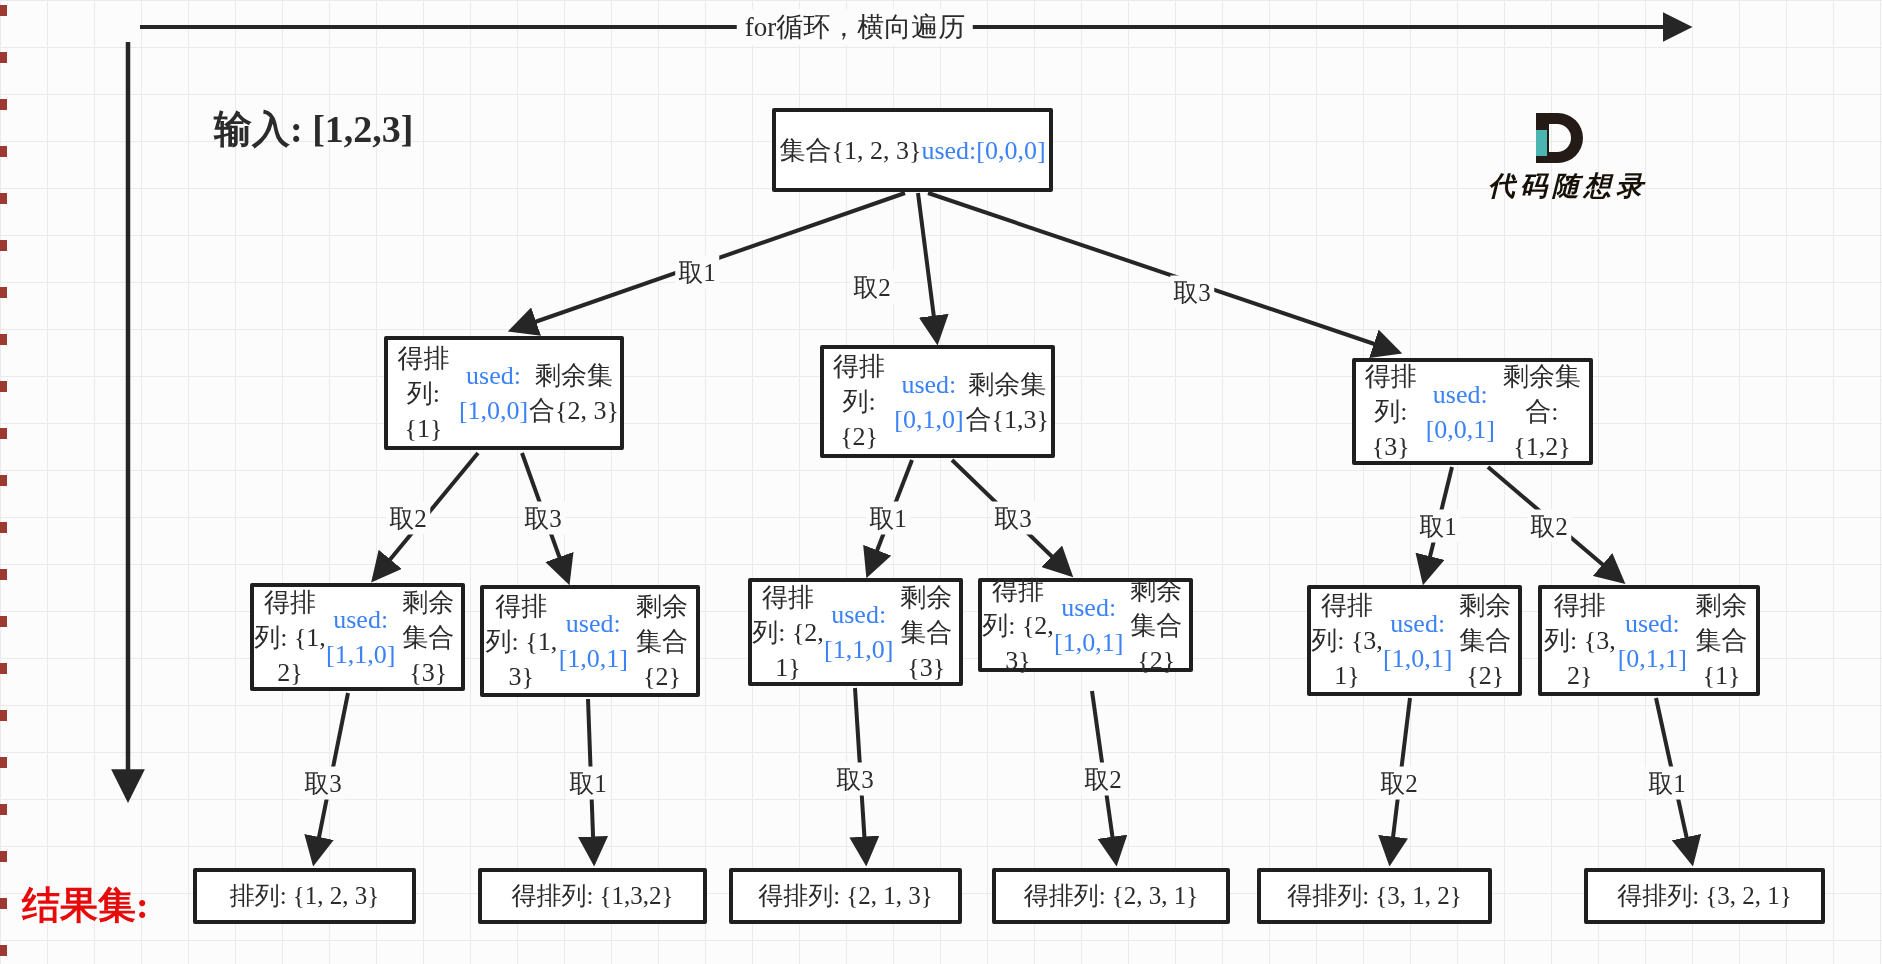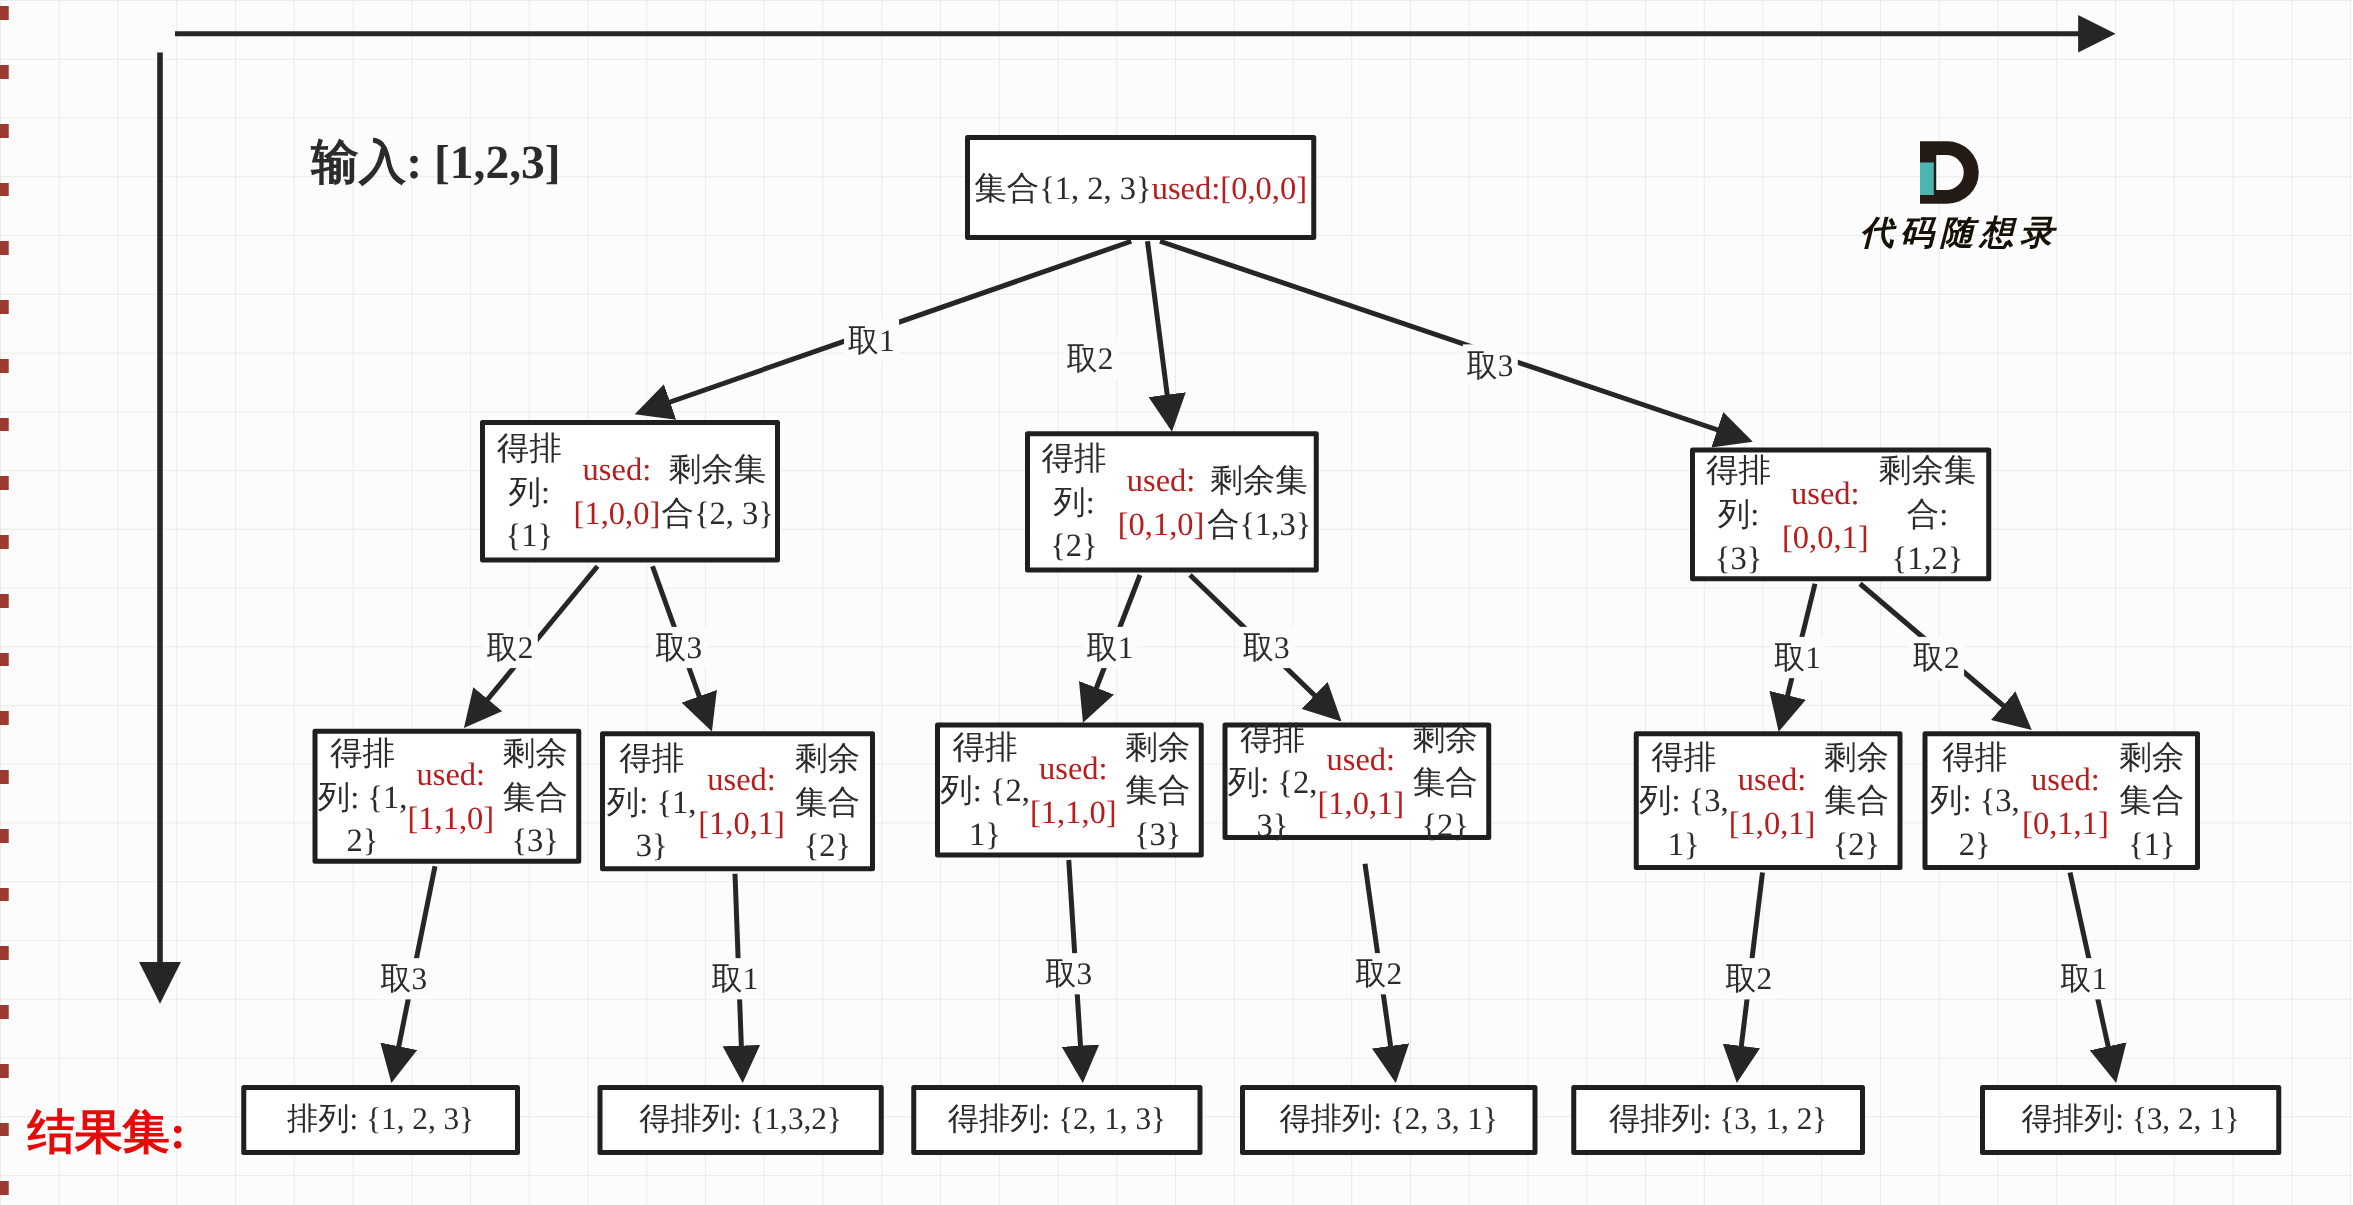--- a/index.html
+++ b/index.html
@@ -25,33 +25,33 @@
     position:absolute;
     box-sizing:border-box;
     border:4px solid #1f1f1f;
     background:#ffffff;
     border-radius:2px;
     display:flex;flex-direction:row;
     align-items:center;justify-content:center;
     text-align:center;
     font-size:26px;line-height:35px;
   }
-  .node .used{color:#b91c1c;}
+  .node .used{color:#3b82f6;}
   .result{font-size:25px;line-height:28px;}
   .edge-label{
     position:absolute;transform:translate(-50%,-50%);
     font-size:25px;background:#fcfcfc;padding:0 3px;white-space:nowrap;
   }
   .guide-label{
     position:absolute;transform:translate(-50%,-50%);
     font-size:27px;background:#fcfcfc;padding:0 8px;white-space:nowrap;
   }
   .input-label{
     position:absolute;left:214px;top:104px;
-    font-size:38px;font-weight:bold;color:#2b2b2b;white-space:nowrap;margin-left:35px;
+    font-size:38px;font-weight:bold;color:#2b2b2b;white-space:nowrap;
   }
   .resultset-label{
     position:absolute;left:22px;top:880px;
     font-size:38px;font-weight:bold;color:#e60a0a;white-space:nowrap;
   }
   .logo{position:absolute;left:1478px;top:112px;width:180px;text-align:center;}
   .logo-mark{margin-left:58px;width:52px;height:52px;}
   .logo-text{
     margin-top:4px;font-size:27px;font-weight:bold;color:#171007;
     letter-spacing:5px;white-space:nowrap;font-style:italic;
@@ -86,20 +86,21 @@
     <line x1="1488" y1="467" x2="1622" y2="581" stroke="#262626" stroke-width="4" marker-end="url(#ah)"></line>
 
     <line x1="348" y1="693" x2="314" y2="862" stroke="#262626" stroke-width="4" marker-end="url(#ah)"></line>
     <line x1="588" y1="699" x2="594" y2="862" stroke="#262626" stroke-width="4" marker-end="url(#ah)"></line>
     <line x1="855" y1="688" x2="866" y2="862" stroke="#262626" stroke-width="4" marker-end="url(#ah)"></line>
     <line x1="1092" y1="691" x2="1116" y2="862" stroke="#262626" stroke-width="4" marker-end="url(#ah)"></line>
     <line x1="1410" y1="698" x2="1390" y2="862" stroke="#262626" stroke-width="4" marker-end="url(#ah)"></line>
     <line x1="1656" y1="698" x2="1692" y2="862" stroke="#262626" stroke-width="4" marker-end="url(#ah)"></line>
   </svg>
 
+  <span class="guide-label" style="left:855px;top:27px">for循环，横向遍历</span>
   <span class="input-label">输入: [1,2,3]</span>
   <span class="resultset-label">结果集:</span>
 
   <div class="logo">
     <div class="logo-mark">
       <svg width="52" height="52" viewBox="0 0 52 50">
         <path fill-rule="evenodd" fill="#241b16" d="M0,0 h22 a25,25 0 0 1 0,50 h-22 z M13,11 v28 h8 a14,14 0 0 0 0,-28 z"></path>
         <rect x="0" y="17" width="11" height="26" fill="#4ab5b1"></rect>
       </svg>
     </div>

